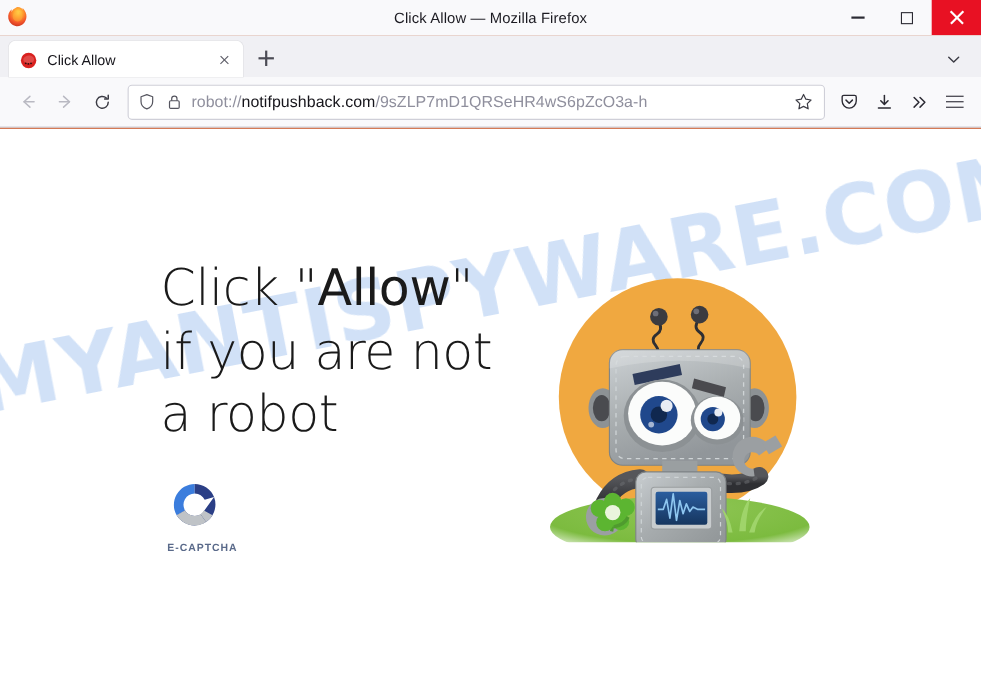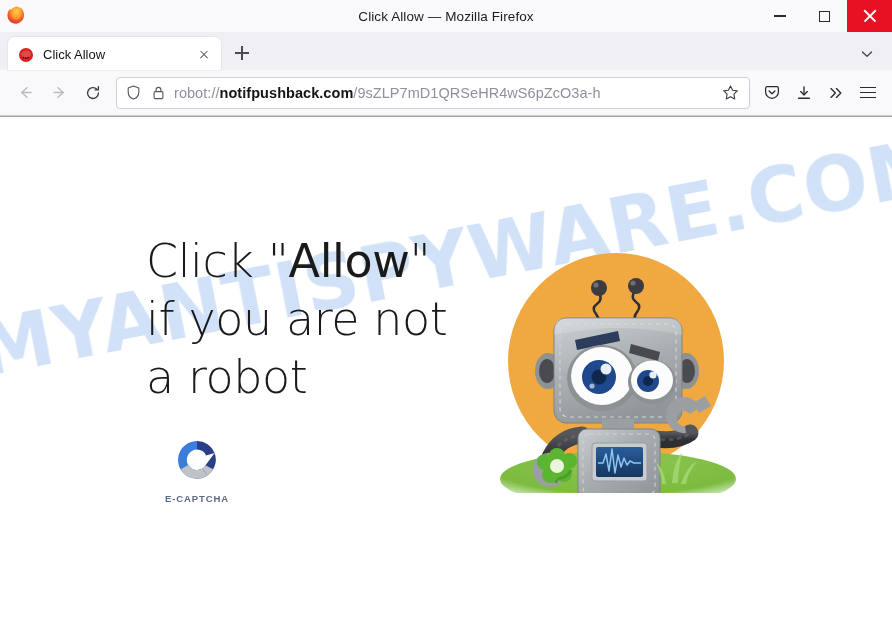--- a/index.html
+++ b/index.html
@@ -2,21 +2,21 @@
 <html><head>
 <meta charset="utf-8">
 <style>
   * { box-sizing: border-box; margin: 0; padding: 0; }
   html, body {
     width: 892px; height: 630px;
     font-family: "Liberation Sans", sans-serif;
     background: #ffffff;
     overflow: hidden;
   }
-  .window { width: 892px; height: 630px; position: relative; background:#a3a3a3; }
+  .window { width: 892px; height: 630px; position: relative; background:#c2410c; }
 
   
   .titlebar {
     height: 32px; background: #f9f9fb;
     display: flex; align-items: center; position: relative;
     border-bottom: 0px solid #d8d8dd;
   }
   .ff-logo { width: 22px; height: 22px; margin-left: 5px; flex: none; }
   .title-text {
     position: absolute; left: 0; right: 0; text-align: center;
@@ -92,21 +92,21 @@
   }
   .urlbar {
     flex: 1; height: 32px; background: #ffffff; border: 1px solid #cfcfd8;
     border-radius: 4px; display: flex; align-items: center;
     margin: 0 6px 0 6px; padding: 0 6px 0 8px; min-width: 0;
   }
   .url-text {
     flex: 1; font-size: 14.5px; color: #8f8f9d; white-space: nowrap;
     overflow: hidden; margin-left: 8px; letter-spacing: .05px;
   }
-  .url-text b { color: #15141a; font-weight: 700; }
+  .url-text b { color: #15141a; font-weight: 400; }
   .star-btn { width: 26px; height: 26px; display:flex; align-items:center; justify-content:center; flex:none; }
   .tool-btn { width: 32px; height: 34px; display:flex; align-items:center; justify-content:center; flex:none; }
   .hamburger { width: 16px; height: 12px; position: relative; }
   .hamburger i {
     position: absolute; left: 0; width: 16px; height: 1.6px; background: #2b2a33; display:block;
   }
   .hamburger i:nth-child(1){ top:0; }
   .hamburger i:nth-child(2){ top:5.2px; }
   .hamburger i:nth-child(3){ top:10.4px; }
 
@@ -127,21 +127,21 @@
     position: absolute; left: 0; top: 0; width: 892px; height: 513px;
     display: flex; align-items: center; justify-content: center;
   }
   .hero-inner { display:flex; align-items:center; gap: 40px; margin-top: -10px; }
   .hero-left { width: 310px; position: relative; }
   .headline {
     font-size: 46px; line-height: 1.26; color: #1a1a1a; font-weight: 300;
     font-family: "DejaVu Sans", sans-serif; letter-spacing: -.4px;
   }
   .headline b { font-weight: 400; }
-  .captcha { margin-top: 28px; margin-left: 6px; width: 90px; text-align: center; }
+  .captcha { margin-top: 28px; margin-left: 6px; width: 90px; }
   .captcha-label {
     margin-top: 4px; font-size: 9.5px; letter-spacing: .9px; color: #5a6a8a;
     font-weight: 600;
   }
   .robot-wrap { width: 250px; height: 250px; position: relative; flex: none; }
 </style>
 </head>
 <body>
 
 <div class="window">

